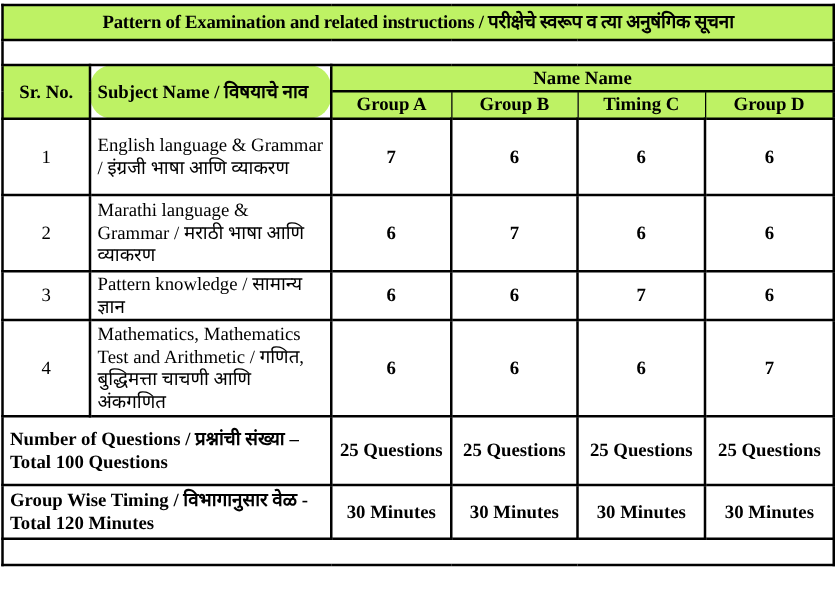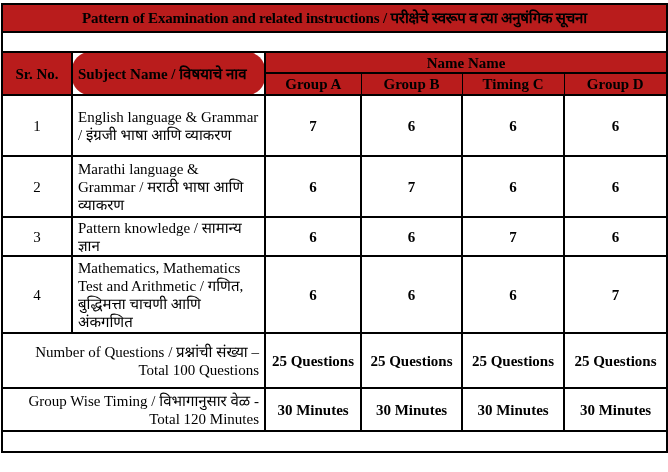--- a/index.html
+++ b/index.html
@@ -24,35 +24,35 @@
     table-layout: fixed;
     border: 2px solid #000;
   }
   table.exam td, table.exam th {
     border: 2px solid #000;
     padding: 0 5px;
     vertical-align: middle;
     font-size: 15px;
     line-height: 18px;
   }
-  .shade { background: #b91c1c; font-family: Liberation Serif, serif; }
+  .shade { background: #bef264; font-family: Liberation Serif, serif; }
   .title-cell {
     height: 26px;
     text-align: center;
     font-weight: bold;
     font-size: 16px;
     letter-spacing: -0.2px;
   }
   .blank-cell { height: 18px; }
   .hdr { font-weight: bold; text-align: center; }
   .hdr-left { font-weight: bold; text-align: left; font-size: 15.5px; border-radius: 18px; }
   .sr { text-align: center; }
   .subj { text-align: left; border-radius: 16px; }
   .val { text-align: center; font-weight: bold; }
-  .footer-label { font-weight: normal; text-align: right; font-size: 15px; }
+  .footer-label { font-weight: bold; text-align: left; font-size: 15px; }
   .th-thin { border-width: 1px !important; }
   .r1 td { height: 59px; }
   .r2 td { height: 59px; }
   .r3 td { height: 37px; }
   .r4 td { height: 75px; }
   .rq td { height: 53px; }
   .rt td { height: 41px; }
   .rend td { height: 19px; }
   .gn { height: 19px; }
   .gl { height: 20px; }

